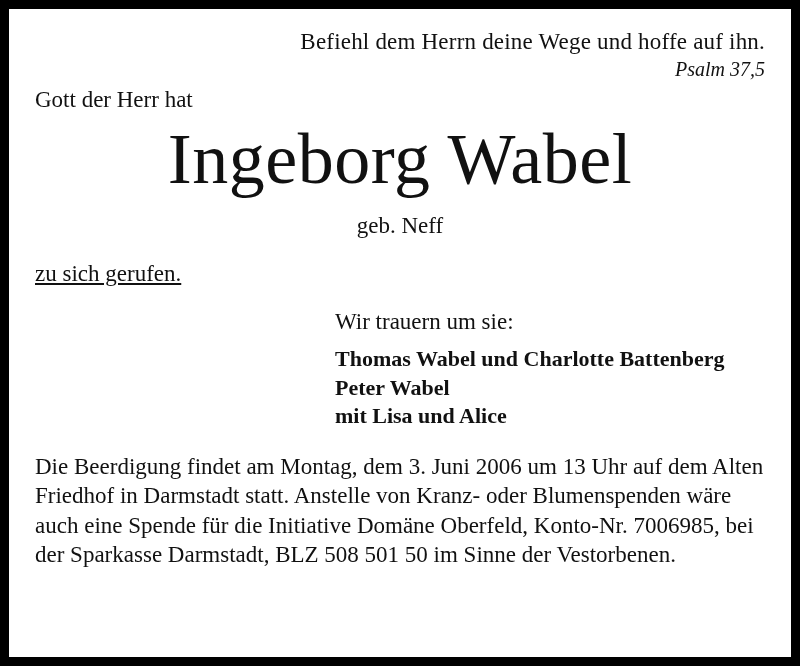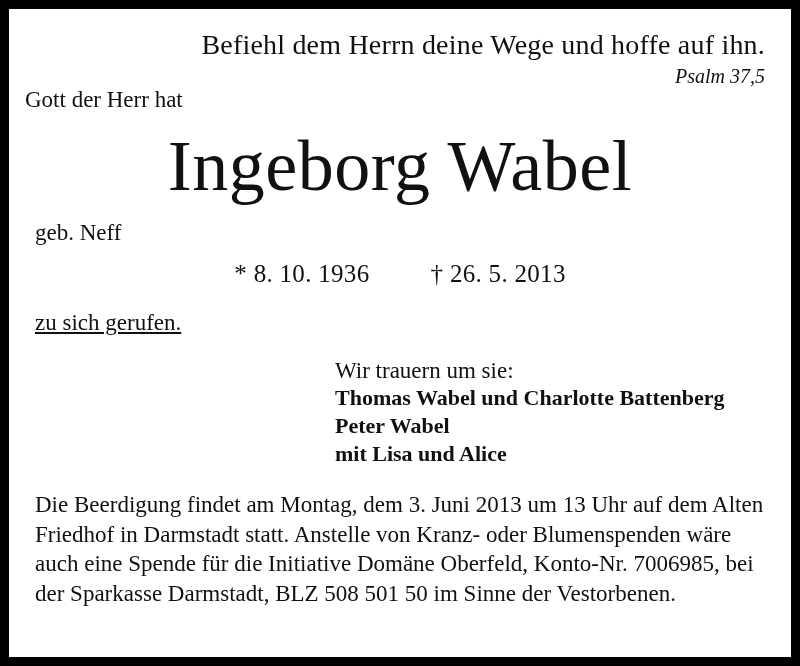--- a/index.html
+++ b/index.html
@@ -17,45 +17,45 @@
     box-sizing: border-box;
     width: 800px;
     height: 666px;
     border: 9px solid #000000;
     background: #ffffff;
     padding: 18px 26px 10px 26px;
     position: relative;
   }
   .verse {
     text-align: right;
-    font-size: 28px;
+    font-size: 23px;
     line-height: 1.32;
     letter-spacing: 0.2px;
   }
   .verse-ref {
     font-style: italic;
     font-size: 20px;
     text-align: right;
     margin-top: 1px;
   }
   .lead-left {
     position: absolute;
-    left: 16px;
+    left: 26px;
     top: 78px;
     font-size: 23px;
   }
   .name {
     text-align: center;
     font-size: 72px;
     line-height: 1.0;
     margin-top: 42px;
     letter-spacing: 0.5px;
   }
   .born-name {
-    text-align: left;
+    text-align: center;
     font-size: 23px;
     margin-top: 18px;
   }
   .dates {
     text-align: center;
     font-size: 25px;
     margin-top: 14px;
     letter-spacing: 0.3px;
   }
   .dates .gap {
@@ -71,20 +71,21 @@
     margin-top: 22px;
     padding-left: 300px;
   }
   .mourn-title {
     font-size: 23px;
   }
   .mourn-names {
     font-size: 22px;
     font-weight: bold;
     line-height: 1.28;
+    margin-top: 10px;
   }
   .footer {
     font-size: 23px;
     line-height: 1.28;
     margin-top: 22px;
     text-align: left;
   }
 </style>
 </head>
 <body>
@@ -95,32 +96,27 @@
     <div>Befiehl dem Herrn deine Wege und hoffe auf ihn.</div>
   </div>
   <div class="verse-ref">Psalm 37,5</div>
 
   <div class="lead-left">Gott der Herr hat</div>
 
   <div class="name">Ingeborg Wabel</div>
 
   <div class="born-name">geb. Neff</div>
 
-  <div class="dates">
-    <span>* 8. 10. 1936</span>
-    <span class="gap"></span>
-    <span>† 26. 5. 2013</span>
-  </div>
 
   <div class="after-left">zu sich gerufen.</div>
 
   <div class="mourn-block">
     <div class="mourn-title">Wir trauern um sie:</div>
     <div class="mourn-names">
       <div>Thomas Wabel und Charlotte Battenberg</div>
       <div>Peter Wabel</div>
       <div>mit Lisa und Alice</div>
     </div>
   </div>
 
-  <div class="footer">Die Beerdigung findet am Montag, dem 3. Juni 2013 um 13 Uhr auf dem Alten Friedhof in Darmstadt statt. Anstelle von Kranz- oder Blumenspenden wäre auch eine Spende für die Initiative Domäne Oberfeld, Konto-Nr. 7006985, bei der Sparkasse Darmstadt, BLZ 508 501 50 im Sinne der Vestorbenen.</div>
+  <div class="footer">Die Beerdigung findet am Montag, dem 3. Juni 2006 um 13 Uhr auf dem Alten Friedhof in Darmstadt statt. Anstelle von Kranz- oder Blumenspenden wäre auch eine Spende für die Initiative Domäne Oberfeld, Konto-Nr. 7006985, bei der Sparkasse Darmstadt, BLZ 508 501 50 im Sinne der Vestorbenen.</div>
 
 </div>
 
 </body></html>

